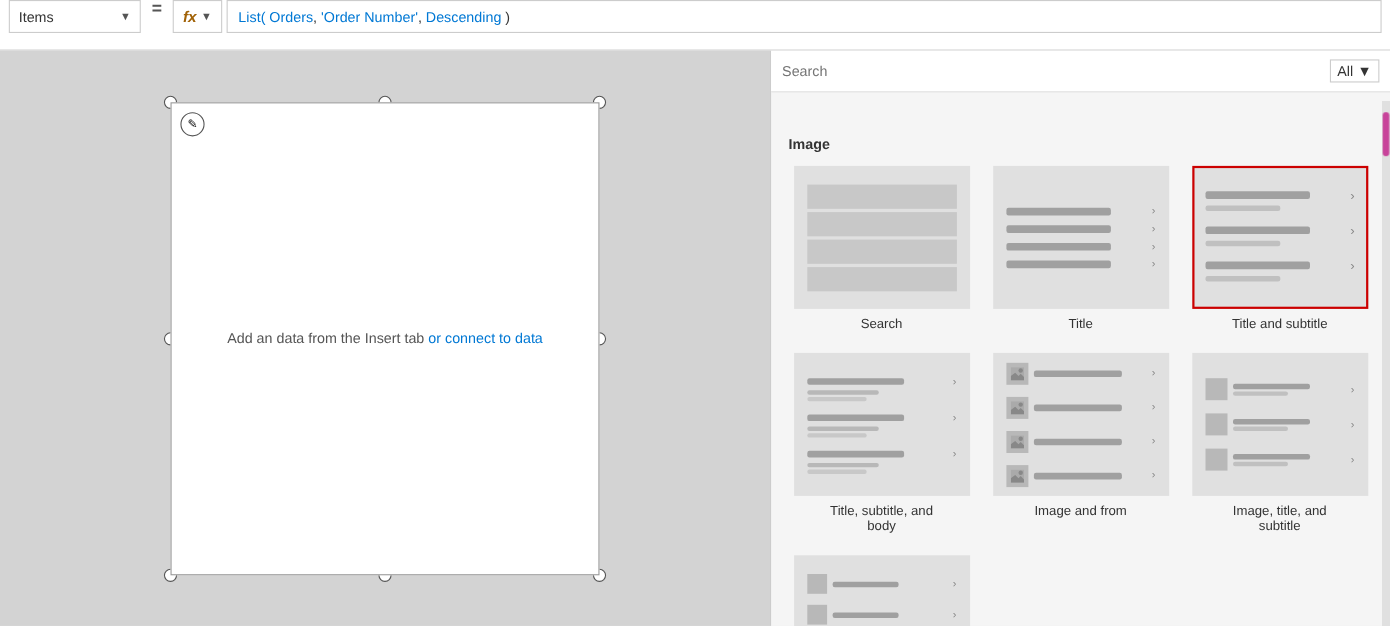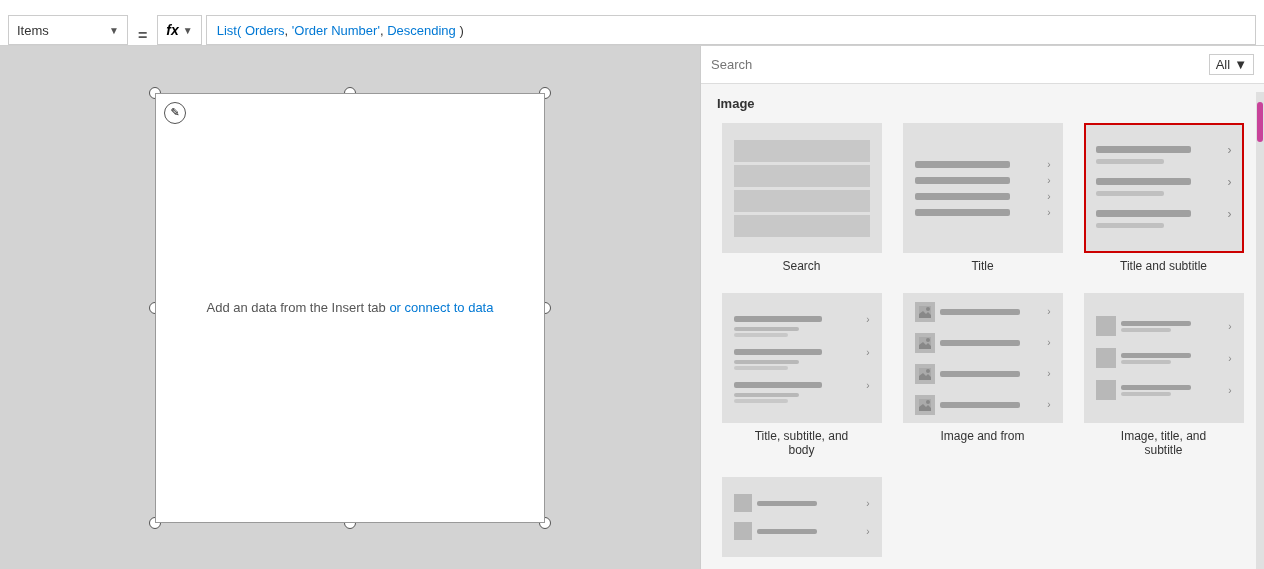--- a/index.html
+++ b/index.html
@@ -9,21 +9,21 @@
       width: 1264px;
       height: 569px;
       overflow: hidden;
       display: flex;
       flex-direction: column;
     }
 
     
     .toolbar {
       display: flex;
-      align-items: flex-end;
+      align-items: flex-start;
       background: #ffffff;
       border-bottom: 1px solid #d0d0d0;
       height: 46px;
       padding: 0 8px;
       gap: 4px;
       flex-shrink: 0;
     }
     .items-dropdown {
       display: flex;
       align-items: center;
@@ -56,21 +56,21 @@
       border: 1px solid #ccc;
       padding: 4px 8px;
       background: white;
       cursor: pointer;
       height: 30px;
       gap: 4px;
     }
     .fx-text {
       font-style: italic;
       font-size: 14px;
-      color: #000000;
+      color: #a16207;
       font-weight: bold;
     }
     .formula-bar {
       flex: 1;
       border: 1px solid #ccc;
       height: 30px;
       padding: 4px 10px;
       font-size: 13px;
       color: #333;
       background: white;
@@ -156,20 +156,21 @@
       cursor: pointer;
     }
 
     
     .right-panel {
       flex: 1;
       background: #f5f5f5;
       display: flex;
       flex-direction: column;
       border-left: 1px solid #ccc;
+      gap: 28px;
     }
     .search-bar {
       display: flex;
       align-items: center;
       background: white;
       border-bottom: 1px solid #ddd;
       padding: 8px 10px;
       gap: 8px;
     }
     .search-input {

